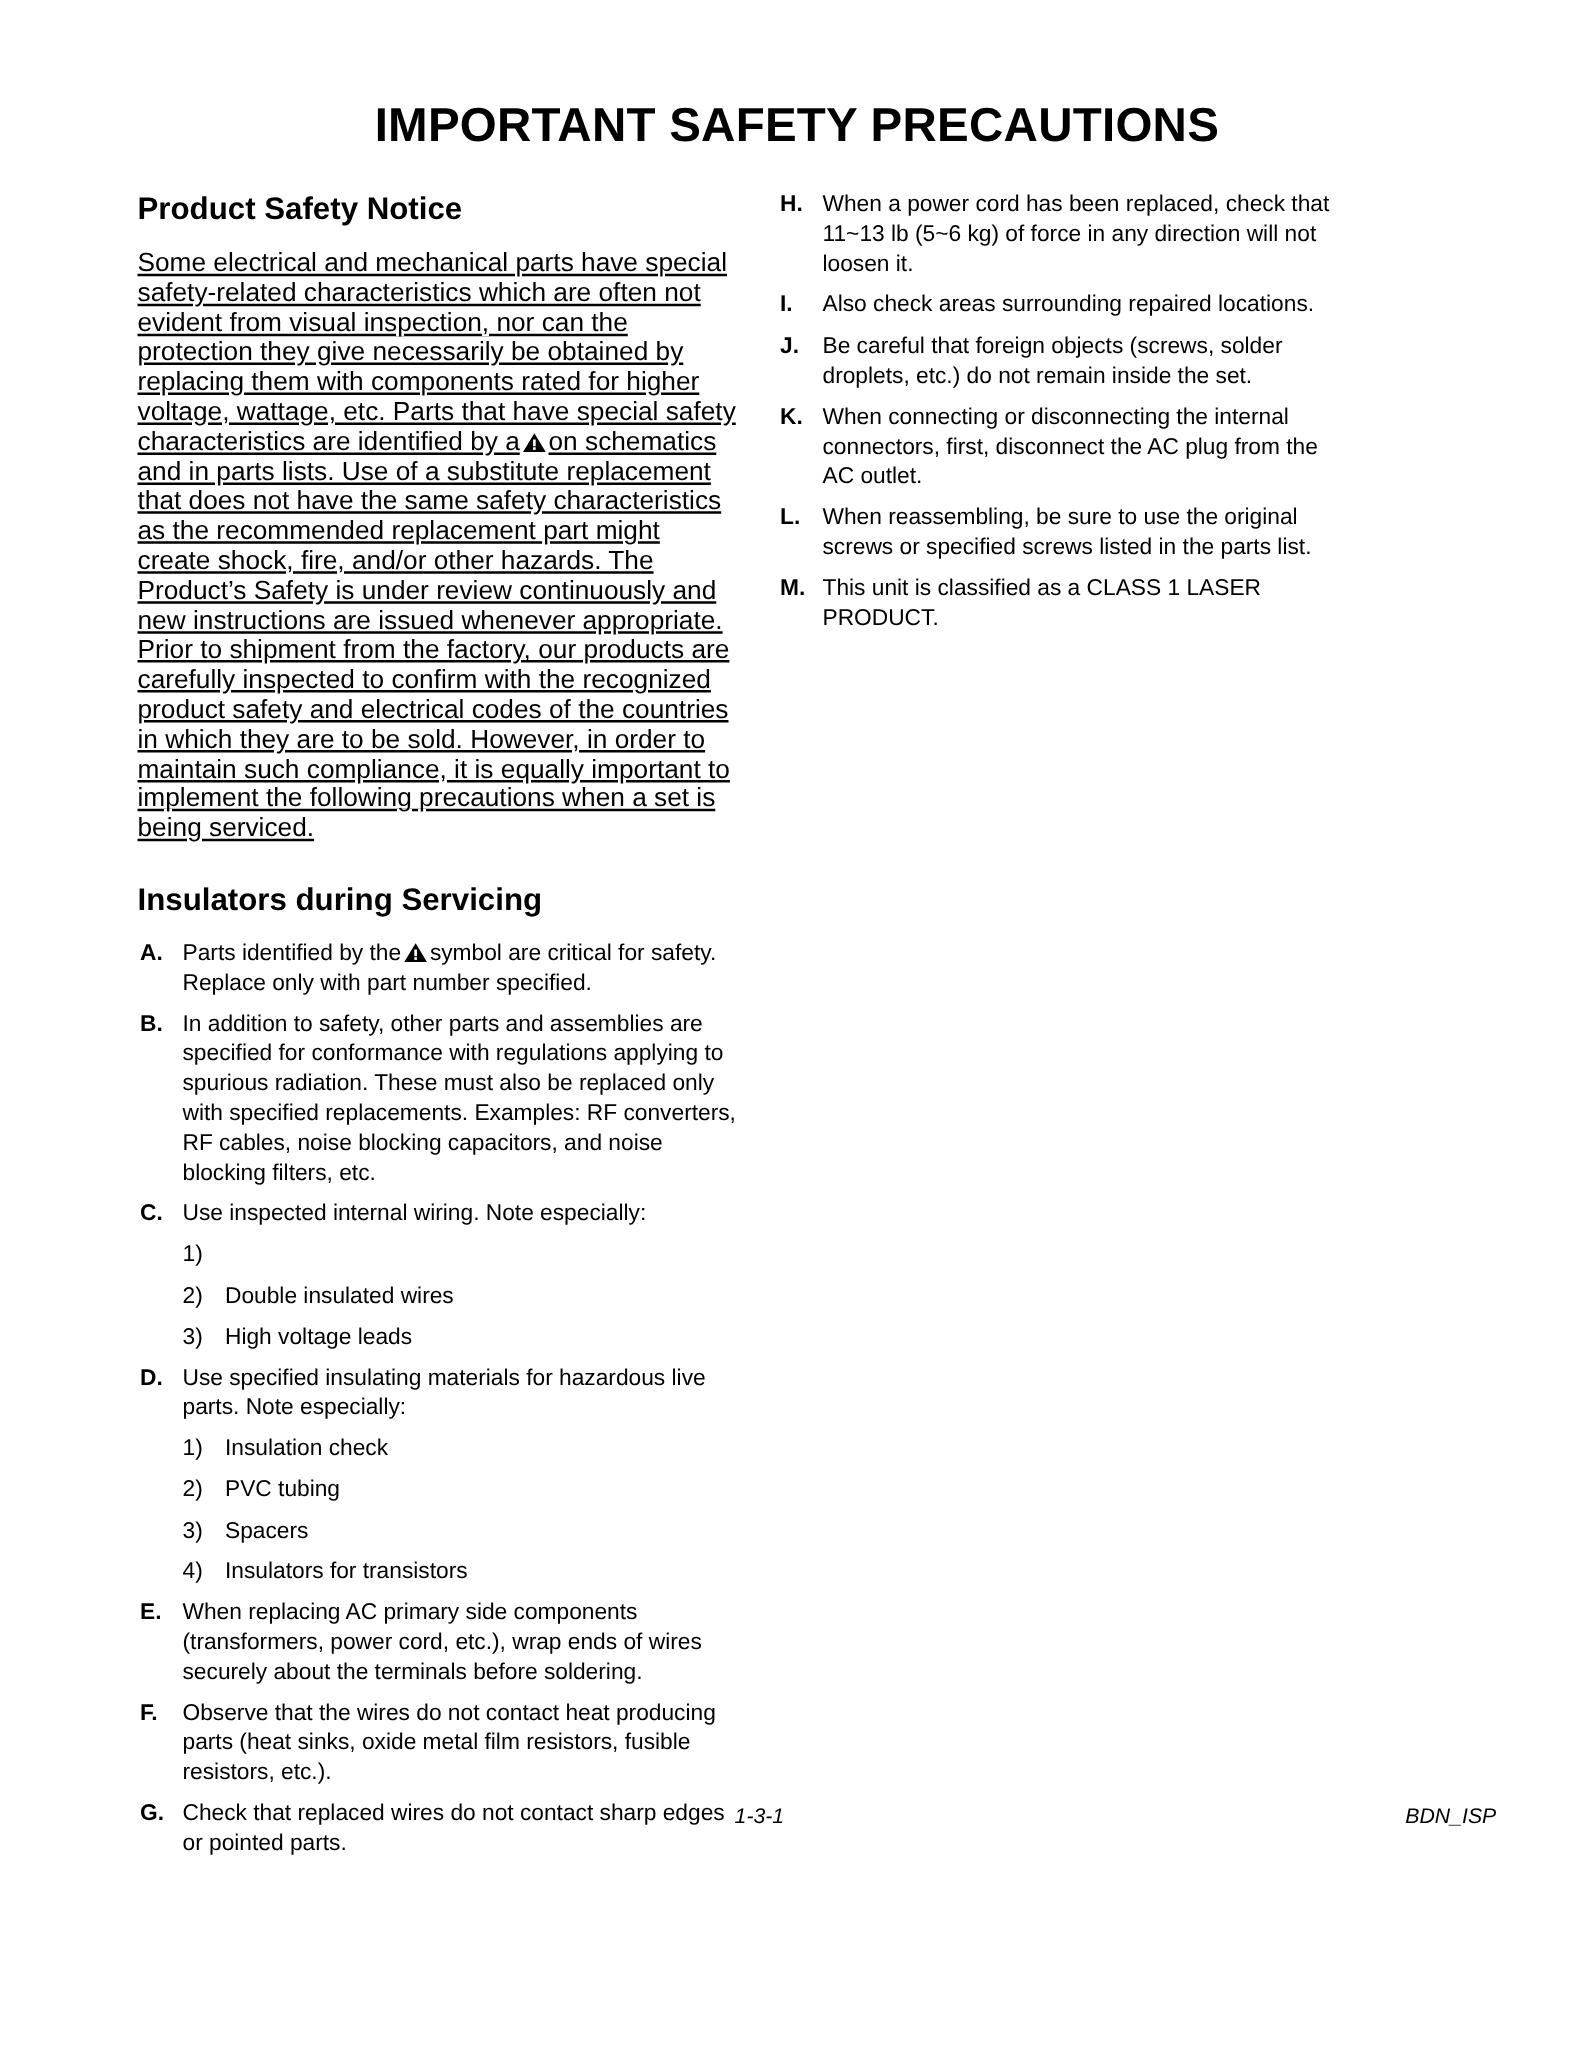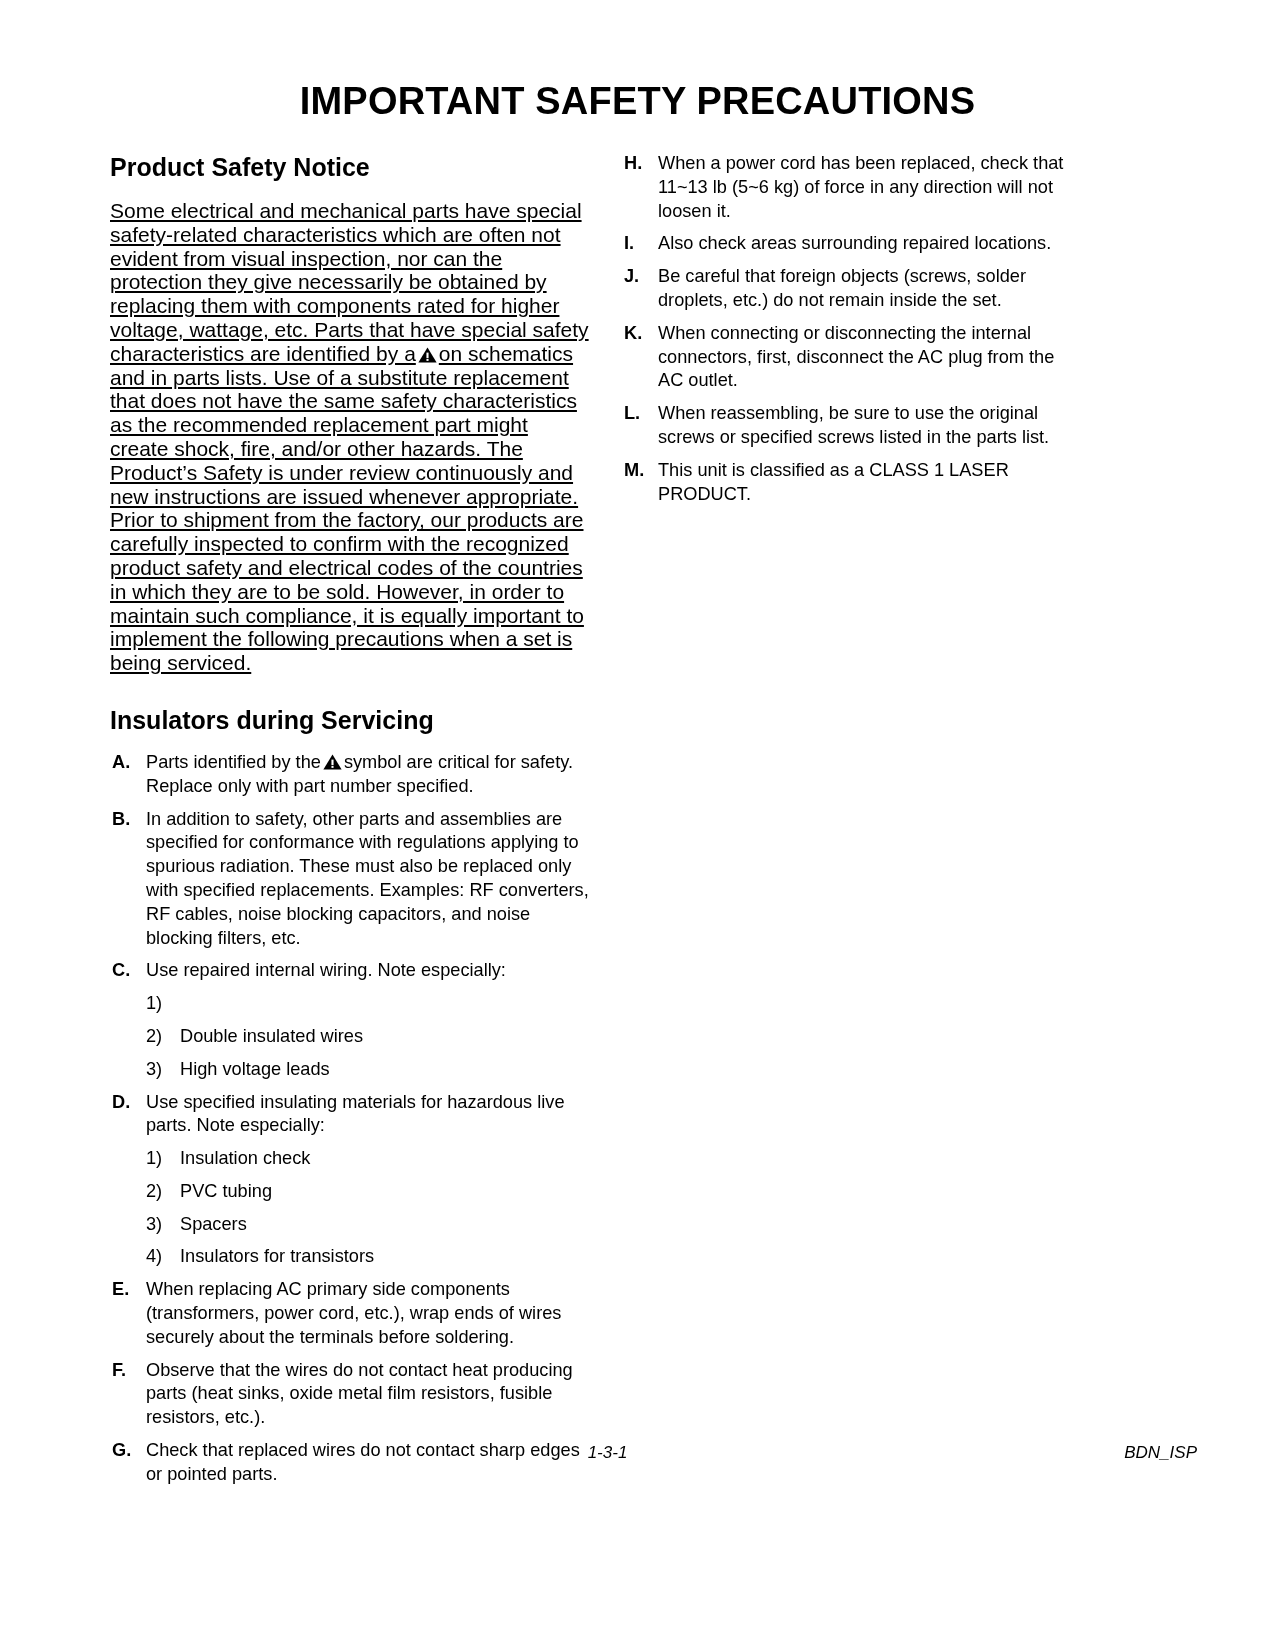--- a/index.html
+++ b/index.html
@@ -180,21 +180,21 @@
         </span>
       </li>
 
       <li class="alpha-item">
         <span class="marker">B.</span>
         <span class="content text">In addition to safety, other parts and assemblies are specified for conformance with regulations applying to spurious radiation. These must also be replaced only with specified replacements. Examples: RF converters, RF cables, noise blocking capacitors, and noise blocking filters, etc.</span>
       </li>
 
       <li class="alpha-item">
         <span class="marker">C.</span>
-        <span class="content text">Use repaired internal wiring. Note especially:</span>
+        <span class="content text">Use inspected internal wiring. Note especially:</span>
       </li>
       <ol class="num-list">
         <li class="num-item">
           <span class="marker">1)</span>
         </li>
         <li class="num-item">
           <span class="marker">2)</span>
           <span class="content">Double insulated wires</span>
         </li>
         <li class="num-item">

